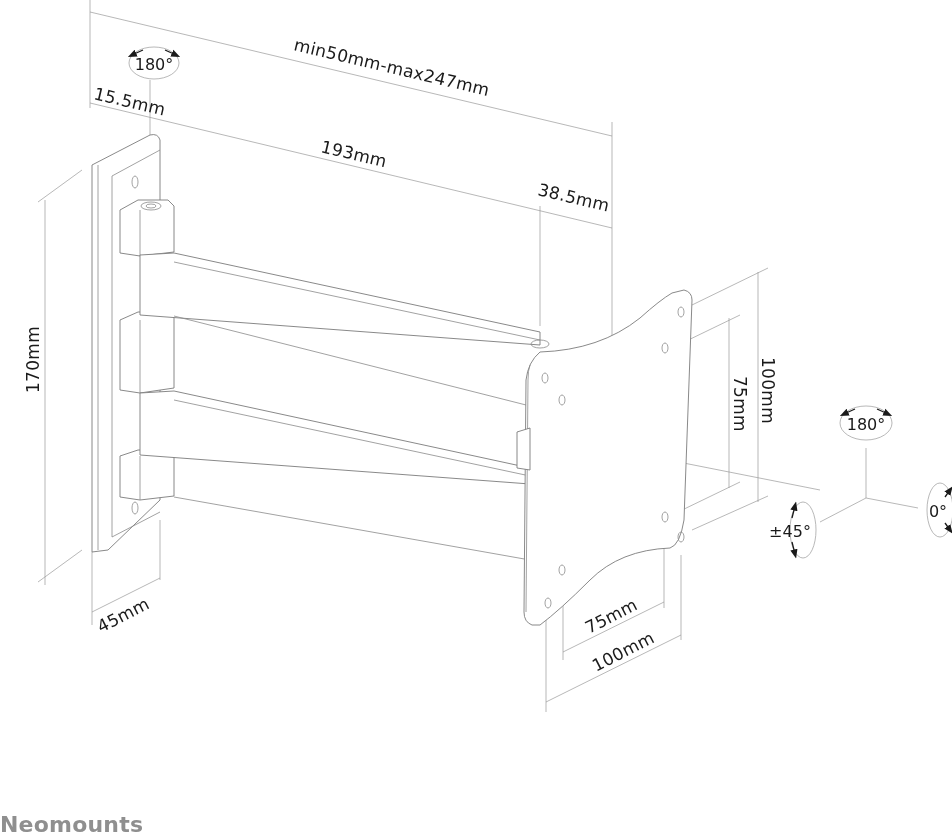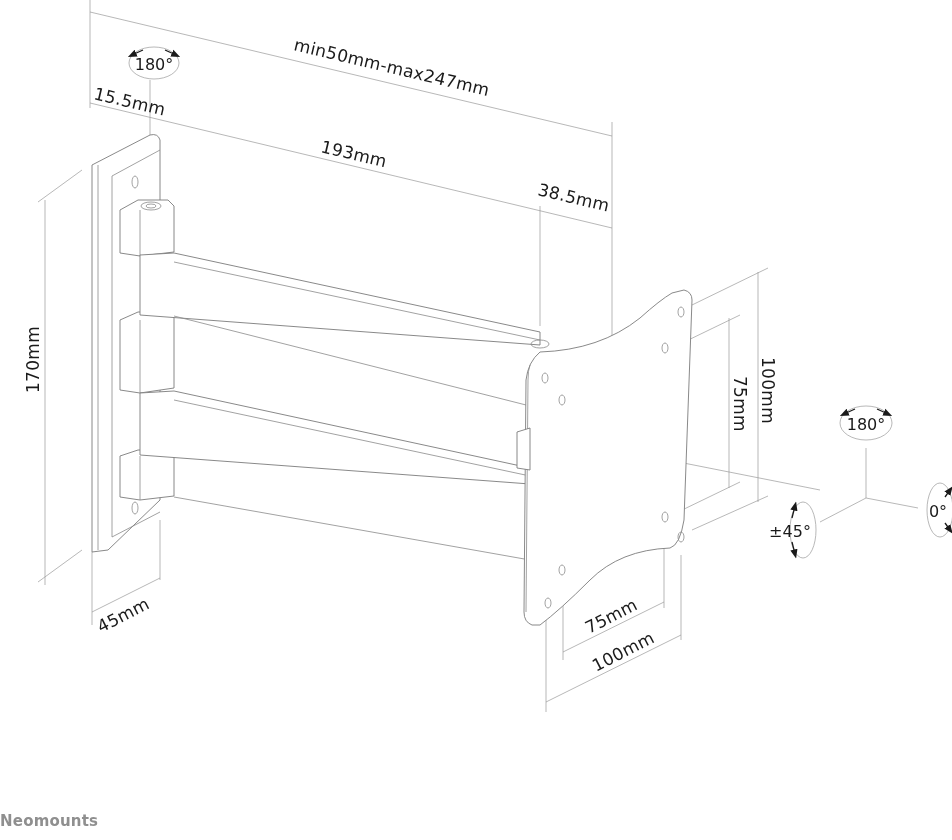--- a/index.html
+++ b/index.html
@@ -3,21 +3,21 @@
 <meta charset="utf-8">
 <style>
   html, body { margin:0; padding:0; background:#ffffff; }
   body { width:952px; height:840px; position:relative; overflow:hidden; font-family:"DejaVu Sans", sans-serif; }
   #drawing { position:absolute; left:0; top:0; width:952px; height:840px; }
   .ln { stroke:#8a8a8a; stroke-width:0.8; fill:none; }
   .dim { stroke:#9a9a9a; stroke-width:0.7; fill:none; }
   .part { stroke:#7c7c7c; stroke-width:0.9; fill:#ffffff; }
   .lbl { font-family:"DejaVu Sans", sans-serif; font-size:17px; fill:#1a1a1a; letter-spacing:0.3px; }
   .deg { font-family:"DejaVu Sans", sans-serif; font-size:16px; fill:#1a1a1a; }
-  .brand { position:absolute; left:0; top:812px; font-family:"DejaVu Sans", sans-serif; font-size:15px; font-weight:bold; color:#8f8f8f; letter-spacing:0.2px; }
+  .brand { position:absolute; left:0; top:812px; font-family:"DejaVu Sans", sans-serif; font-size:22px; font-weight:bold; color:#8f8f8f; letter-spacing:0.2px; }
 </style>
 </head>
 <body>
 
 <svg id="drawing" viewBox="0 0 952 840" xmlns="http://www.w3.org/2000/svg">
   <defs>
     <marker id="arr" viewBox="0 0 10 10" refX="5" refY="5" markerWidth="7" markerHeight="7" orient="auto-start-reverse">
       <path d="M0,1 L10,5 L0,9 z" fill="#1a1a1a"></path>
     </marker>
   </defs>

